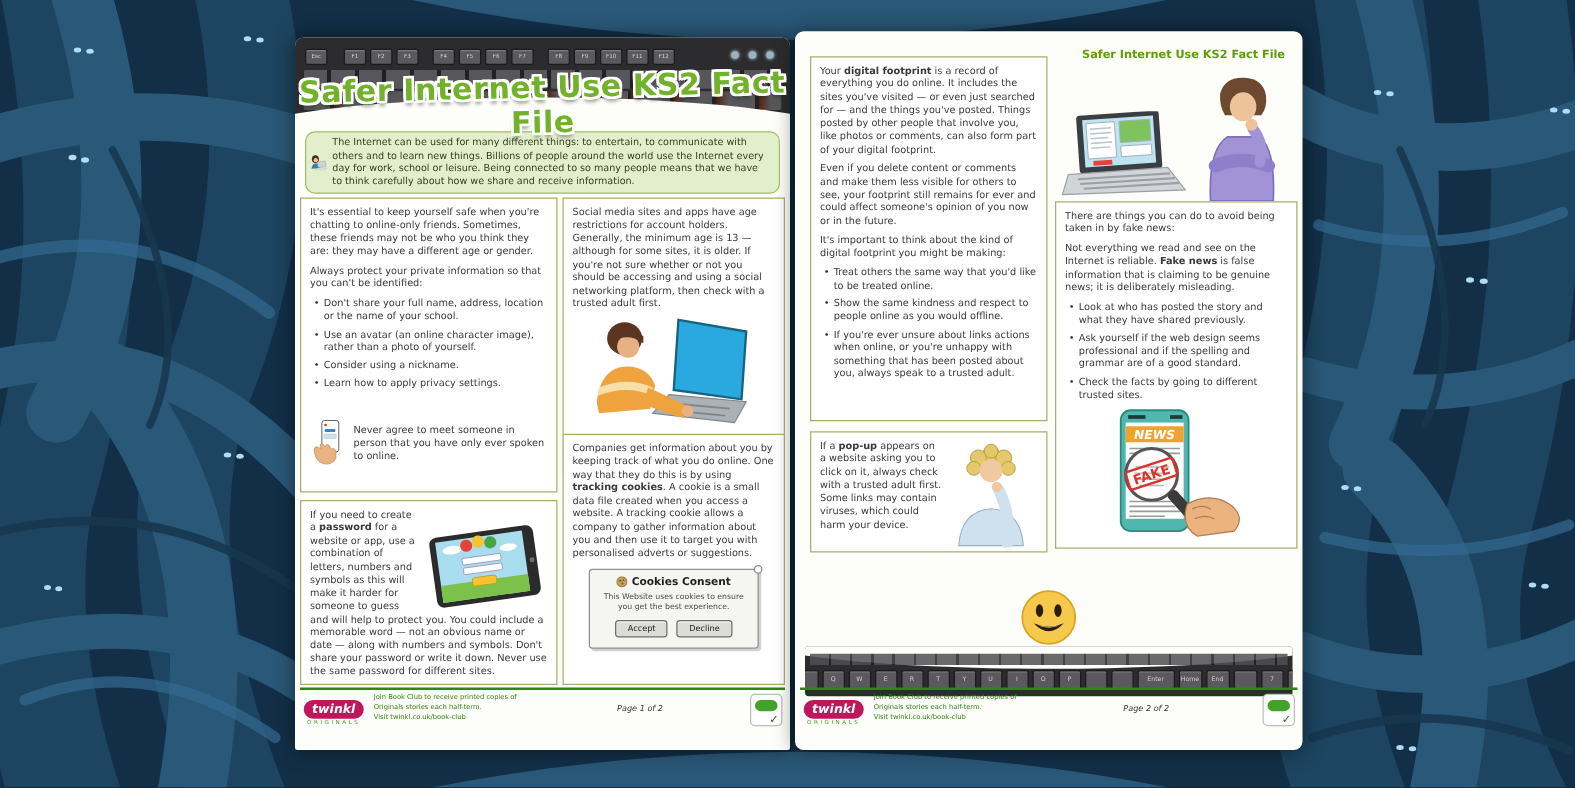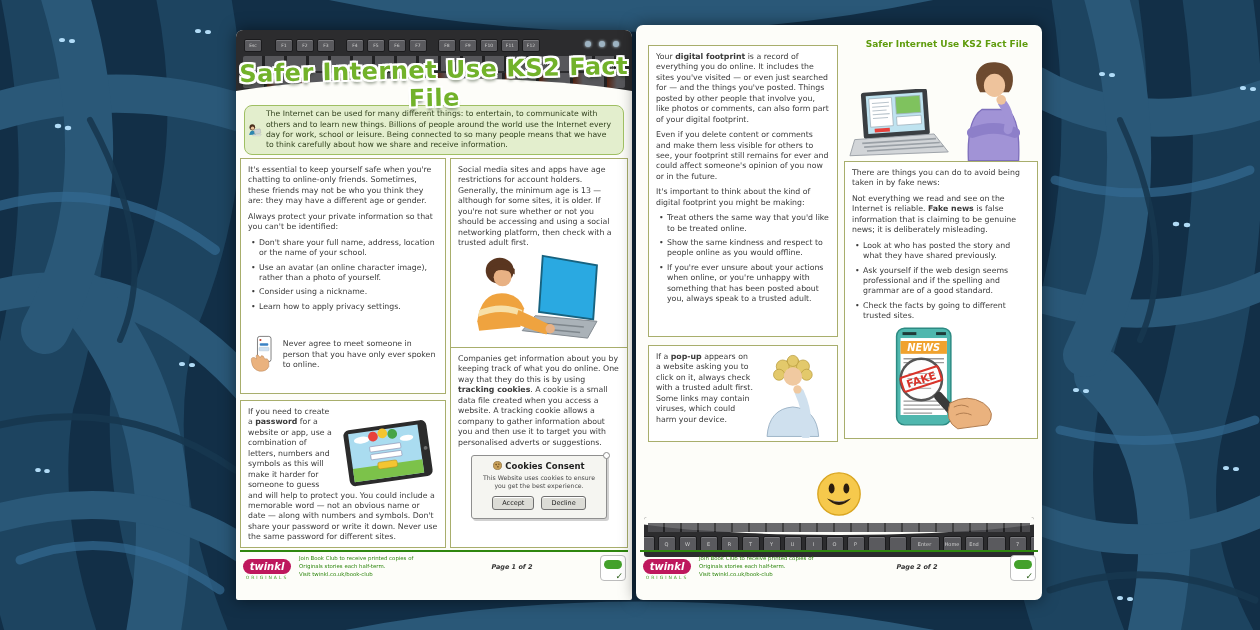--- a/index.html
+++ b/index.html
@@ -72,21 +72,21 @@
 
   
   .pfooter{position:absolute;left:4px;right:4px;bottom:5px;height:40px;border-top:2px solid #2f870f;
       padding-top:3px;display:flex;align-items:flex-start;}
   .logo-wrap{width:54px;text-align:center;}
   .logo-cloud{display:inline-block;background:#be185d;color:#fff;font-weight:bold;font-style:italic;
       font-size:10px;border-radius:9px;padding:2px 7px;}
   .logo-sub{font-size:4.5px;color:#44a12b;letter-spacing:2px;margin-top:1px;}
   .bookclub{margin-left:5px;width:125px;font-size:5.4px;line-height:1.45;color:#2f870f;}
   .bookclub .visit{display:block;}
-  .pageno{flex:1;text-align:center;margin-top:8px;font-size:6.5px;font-weight:bold;font-style:italic;color:#333;}
+  .pageno{flex:1;text-align:center;margin-top:8px;font-size:6.5px;font-weight:normal;font-style:italic;color:#333;}
   .badge{position:relative;width:24px;height:24px;border:1px solid #bdbdbd;border-radius:4px;background:#fff;margin-right:2px;}
   .badge::before{content:"";position:absolute;left:3px;right:3px;top:4px;height:9px;background:#44a12b;border-radius:6px;}
   .badge::after{content:"\2713";position:absolute;right:2px;bottom:-1px;font-size:9px;font-weight:bold;color:#2b5e18;}
 
   
   .p2header{position:absolute;top:14px;right:14px;margin:0;font-size:9px;font-weight:bold;color:#5f9c0d;}
   .boxE{left:12px;top:20px;width:190px;height:292px;}
   .boxF{left:12px;top:320px;width:190px;height:97px;display:flex;gap:2px;}
   .boxF p{width:104px;}
   .media-row{position:absolute;left:208px;top:28px;width:196px;height:108px;display:flex;
@@ -306,21 +306,21 @@
 
     <h2 class="p2header">Safer Internet Use KS2 Fact File</h2>
 
     <section class="box boxE">
       <p><span>Your </span><b>digital footprint</b><span> is a record of everything you do online. It includes the sites you've visited — or even just searched for — and the things you've posted. Things posted by other people that involve you, like photos or comments, can also form part of your digital footprint.</span></p>
       <p>Even if you delete content or comments and make them less visible for others to see, your footprint still remains for ever and could affect someone's opinion of you now or in the future.</p>
       <p>It's important to think about the kind of digital footprint you might be making:</p>
       <ul>
           <li>Treat others the same way that you'd like to be treated online.</li>
           <li>Show the same kindness and respect to people online as you would offline.</li>
-          <li>If you're ever unsure about your actions when online, or you're unhappy with something that has been posted about you, always speak to a trusted adult.</li>
+          <li>If you're ever unsure about links actions when online, or you're unhappy with something that has been posted about you, always speak to a trusted adult.</li>
         </ul>
     </section>
 
     <section class="box boxF">
       <p><span>If a </span><b>pop-up</b><span> appears on a website asking you to click on it, always check with a trusted adult first. Some links may contain viruses, which could harm your device.</span></p>
       <svg width="78" height="86" viewBox="0 0 80 90">
         <g fill="#e3c96b" stroke="#b89b3e" stroke-width=".8">
           <circle cx="40" cy="12" r="8"></circle>
             <circle cx="29" cy="14" r="7"></circle>
             <circle cx="51" cy="14" r="7"></circle>

